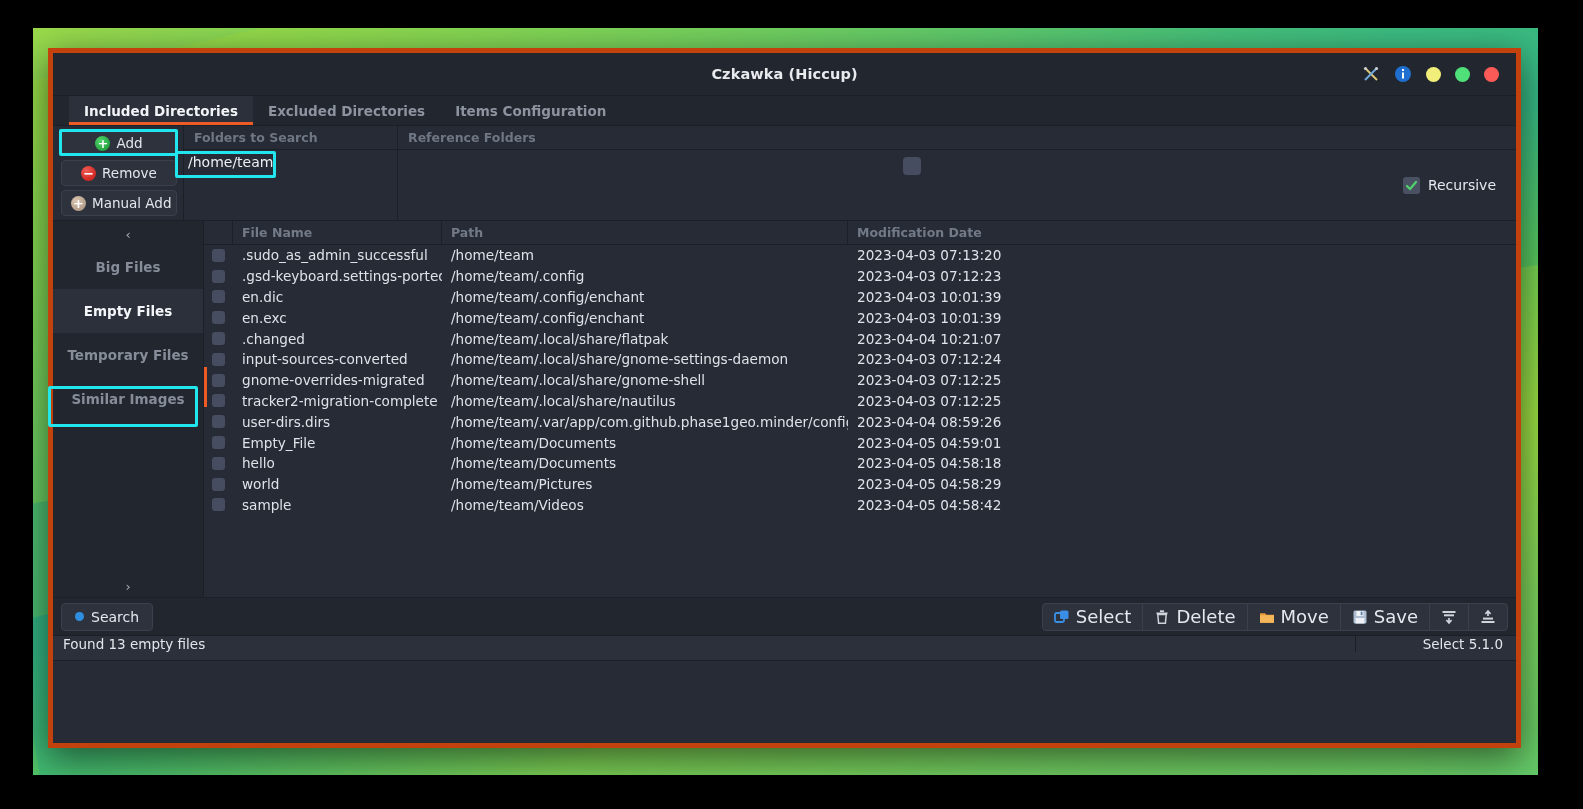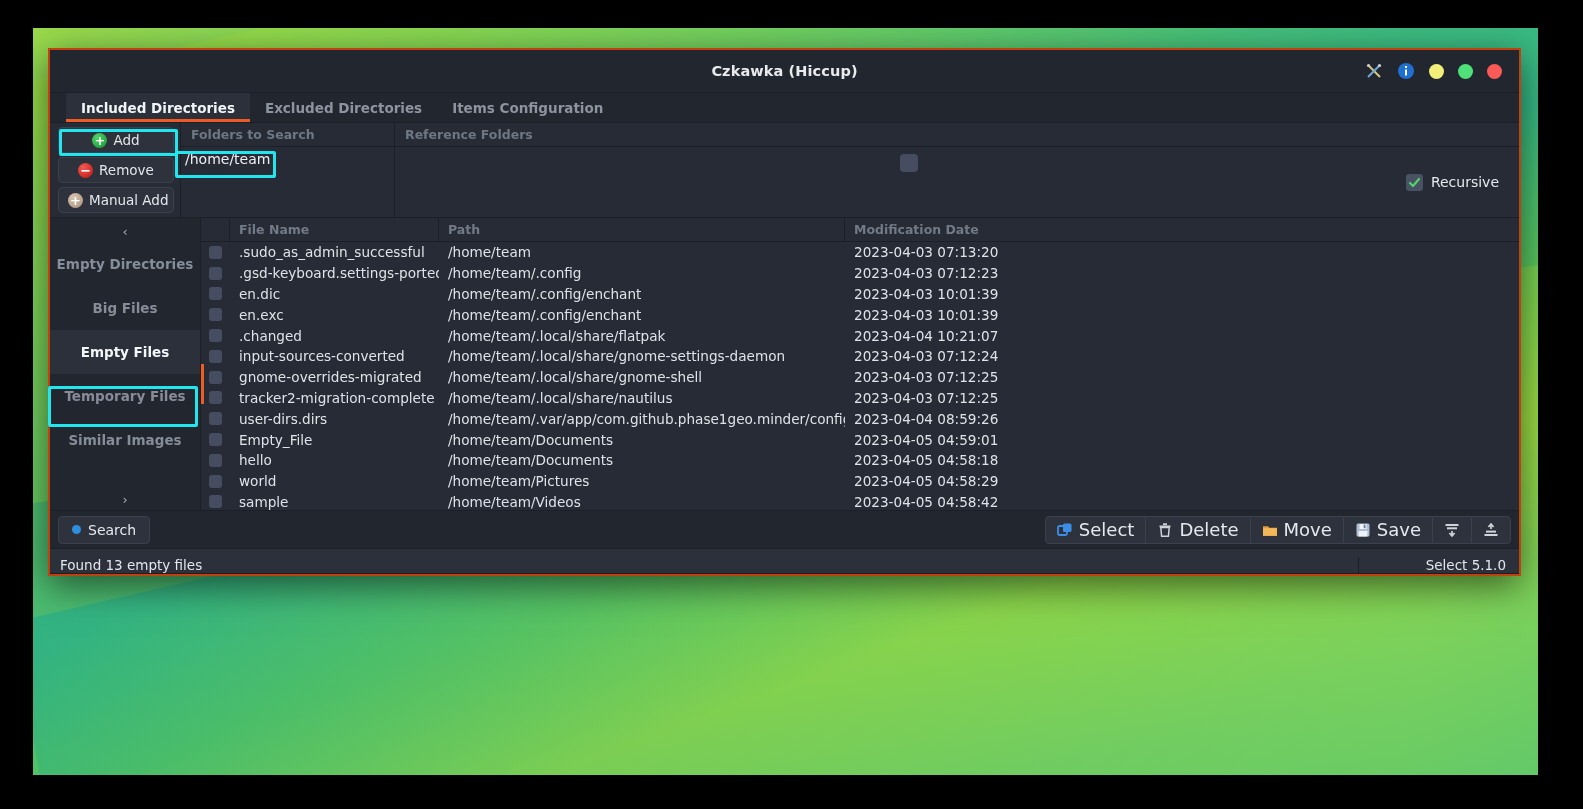--- a/index.html
+++ b/index.html
@@ -31,23 +31,23 @@
   }
   #wall::after {
     content: ""; position: absolute; right: -20%; bottom: -25%;
     width: 120%; height: 80%;
     background: linear-gradient(110deg, rgba(40,170,130,.45), rgba(170,225,60,.35) 75%);
     transform: rotate(-9deg);
   }
 
   
   #window {
-    position: absolute; left: 48px; top: 48px; width: 1473px; height: 528px;
+    position: absolute; left: 48px; top: 48px; width: 1473px; height: 700px;
     background: #262b35;
-    border: 2px solid #c2410c;
+    border: 5px solid #c2410c;
     display: flex; flex-direction: column;
     overflow: hidden;
     box-shadow: 0 10px 34px rgba(0,0,0,.55);
   }
 
   
   .titlebar {
     height: 43px; background: #22262f; flex: 0 0 43px;
     display: flex; align-items: center; position: relative;
     border-bottom: 1px solid #1b1f27;
@@ -209,21 +209,21 @@
     padding: 0 11px; font-size: 18px; color: #e5e8ee; cursor: pointer;
     margin-left: -1px;
   }
   .toolbtn:first-child { border-radius: 4px 0 0 4px; margin-left: 0; }
   .toolbtn.iconly { padding: 0 11px; }
   .toolbtn.last { border-radius: 0 4px 4px 0; }
   .toolbtn svg { width: 16px; height: 16px; display: block; }
 
   
   .statusbar {
-    flex: 0 0 26px; display: flex; align-items: flex-end;
+    flex: 0 0 26px; display: flex; align-items: flex-start;
     background: #2b303b; border-top: 1px solid #1b1f27; border-bottom: 1px solid #1b1f27;
   }
   .status-left {
     flex: 1 1 auto; display: flex; align-items: center;
     padding-left: 10px; font-size: 13.5px; color: #e3e6ec;
     border-right: 1px solid #1b1f27;
   }
   .status-right {
     width: 160px; flex: 0 0 160px; display: flex; align-items: center;
     justify-content: flex-end; padding-right: 13px;
@@ -320,23 +320,20 @@
         </div>
       </div>
     </div>
 
     <div class="middle">
 
       <div class="sidebar">
         <div class="chev">‹</div>
         <div class="side-items">
           <div class="side-item">
-            <span>Empty Directories</span>
-          </div>
-          <div class="side-item">
             <span>Big Files</span>
           </div>
           <div class="side-item active">
             <span>Empty Files</span>
           </div>
           <div class="side-item">
             <span>Temporary Files</span>
           </div>
           <div class="side-item">
             <span>Similar Images</span>

